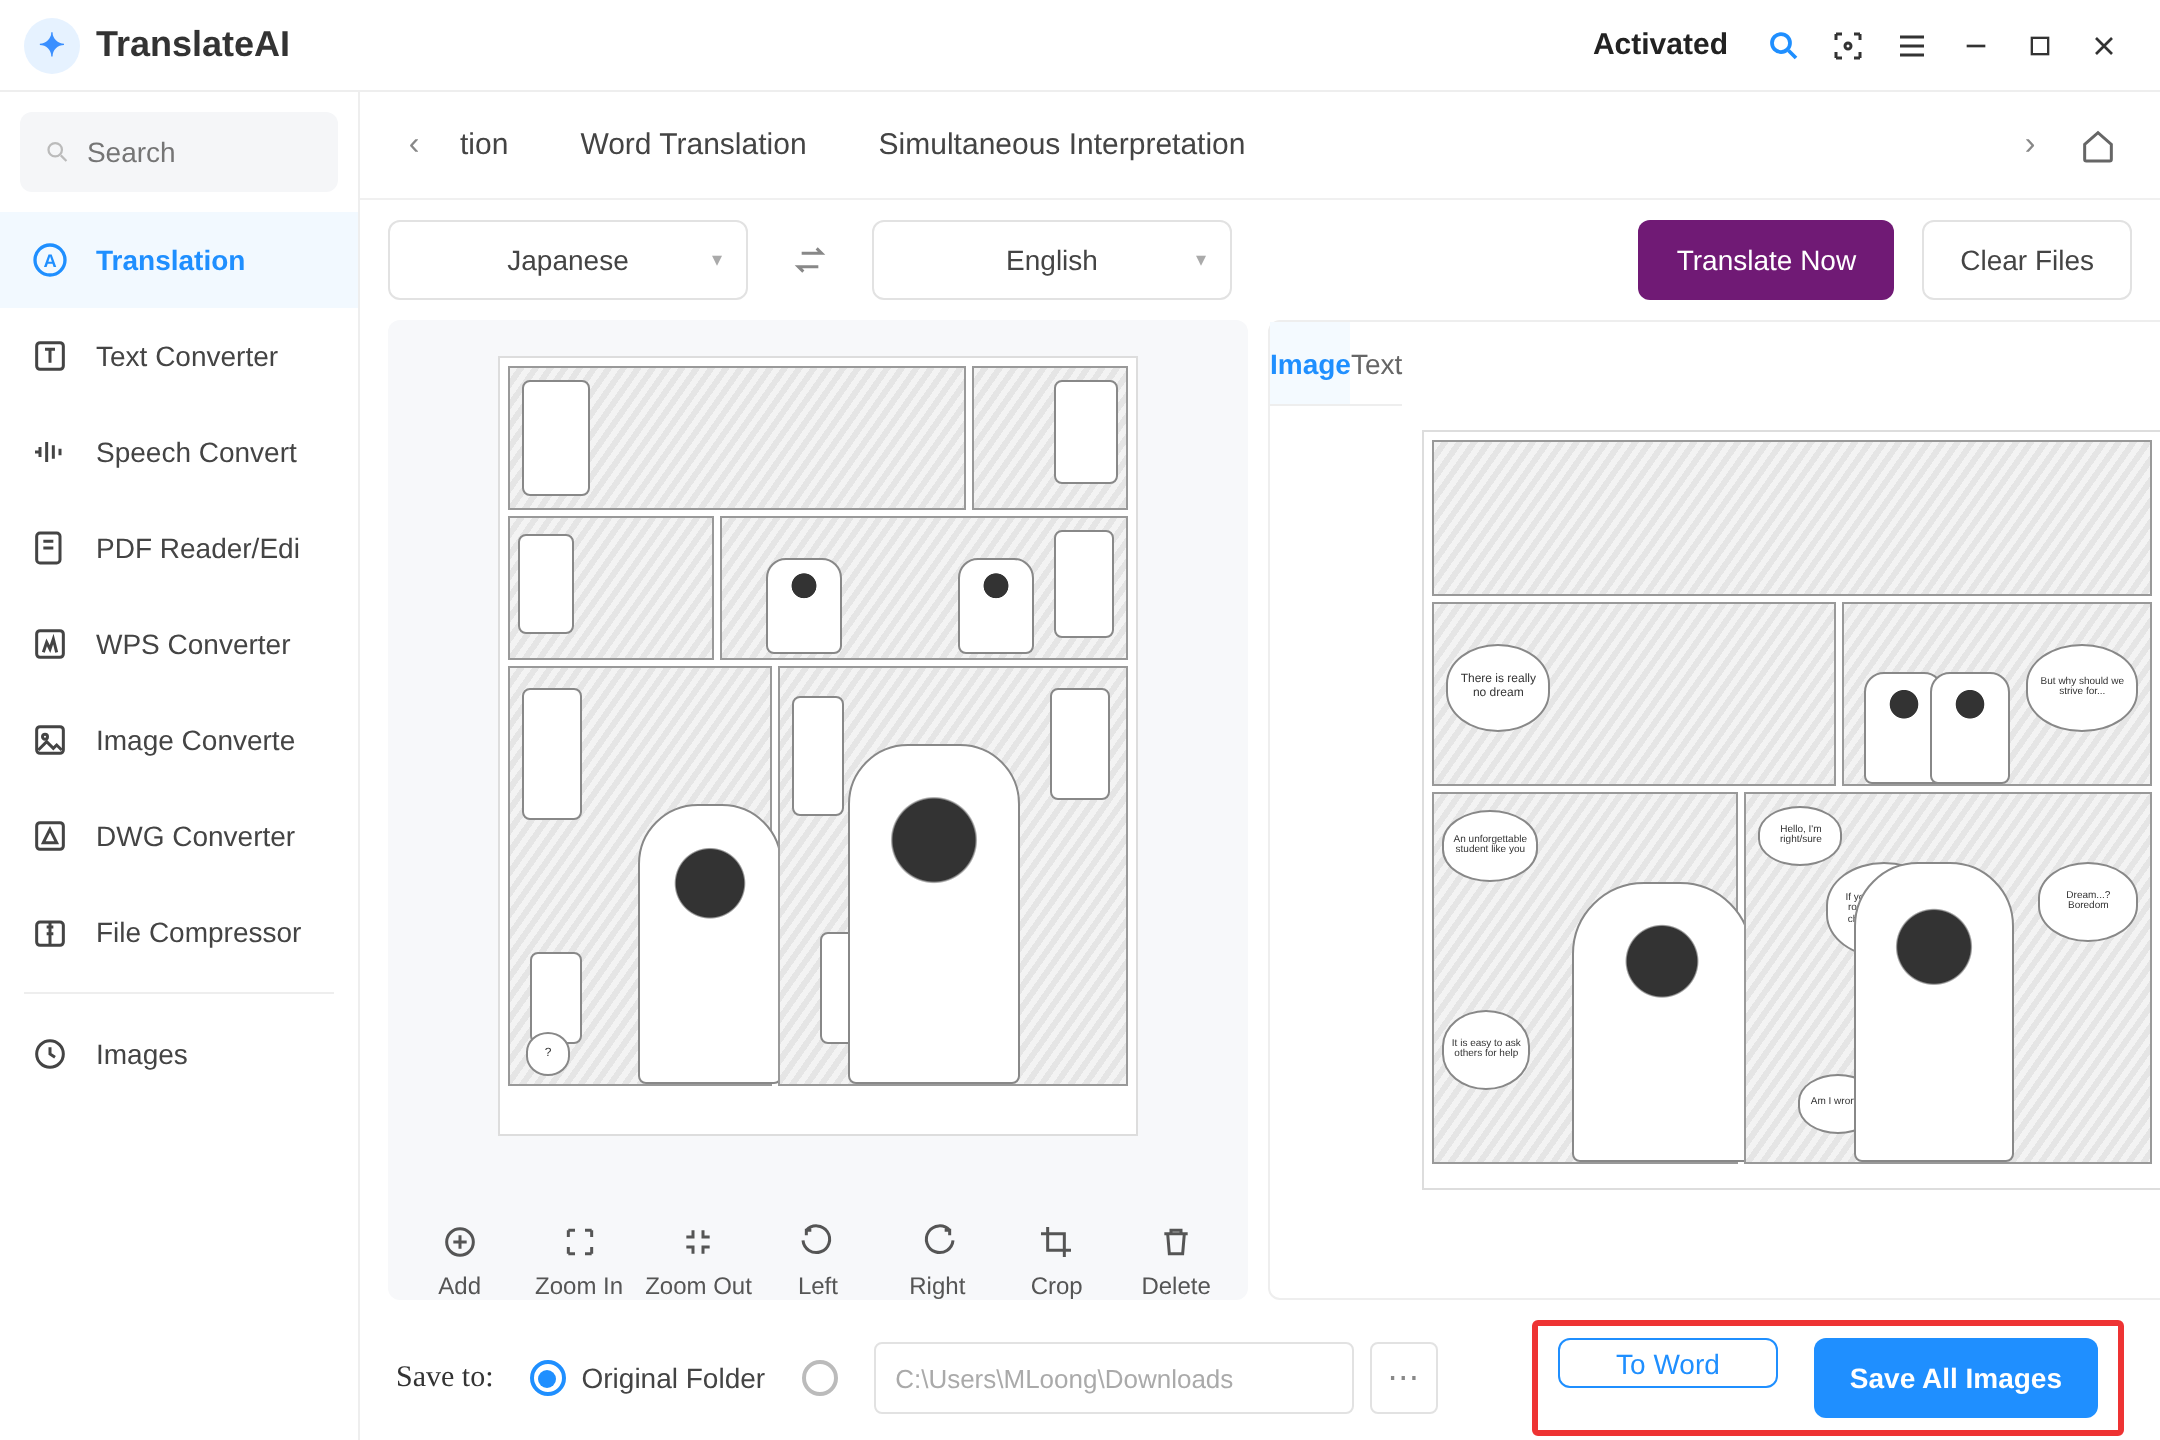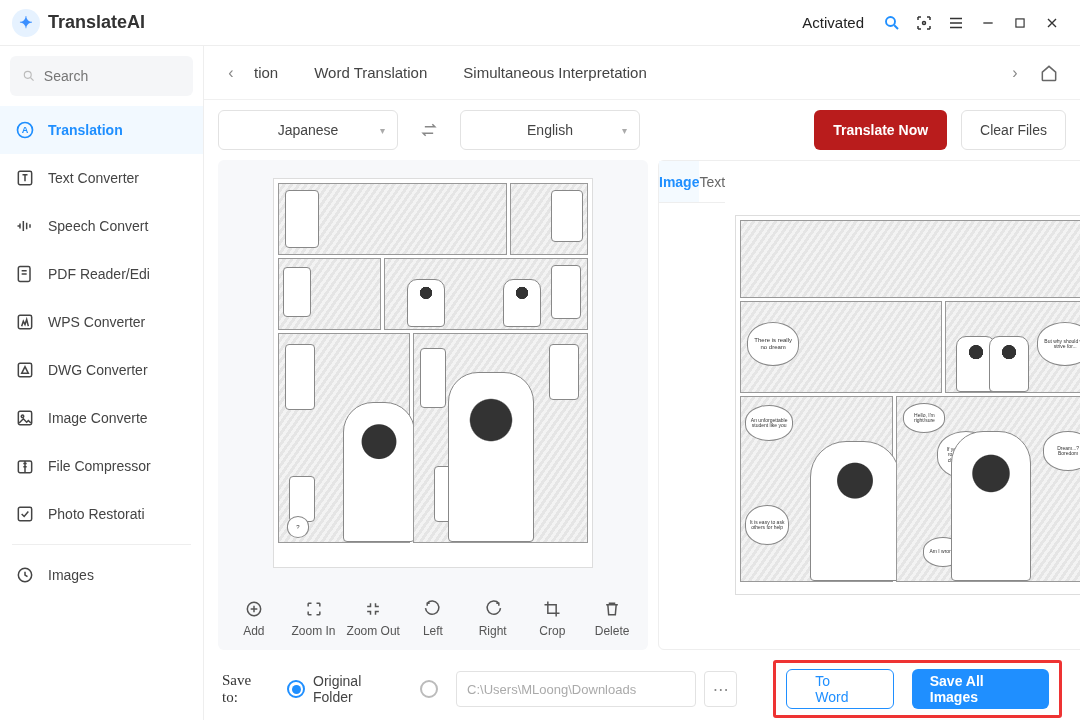--- a/index.html
+++ b/index.html
@@ -3,26 +3,26 @@
 <meta charset="utf-8">
 <style>
 * { margin: 0; padding: 0; box-sizing: border-box; font-family: -apple-system, BlinkMacSystemFont, 'Segoe UI', Arial, sans-serif; }
 body { width: 1080px; height: 720px; background: #fff; overflow: hidden; display: flex; flex-direction: column; }
 
 .titlebar { height: 46px; display: flex; align-items: center; padding: 0 12px; border-bottom: 1px solid #eee; }
 .logo-wrap { display: flex; align-items: center; gap: 8px; }
 .logo-icon { width: 28px; height: 28px; border-radius: 50%; background: #e6f2ff; display: flex; align-items: center; justify-content: center; color: #3a8fff; font-weight: bold; font-size: 16px; }
 .logo-text { font-size: 18px; font-weight: 700; color: #333; }
 .titlebar-spacer { flex: 1; }
-.activated { font-weight: 400; font-size: 15px; color: #222; margin-right: 12px; text-align: center; }
+.activated { font-weight: 700; font-size: 15px; color: #222; margin-right: 12px; text-align: center; }
 .tb-btn { width: 32px; height: 32px; display: flex; align-items: center; justify-content: center; color: #333; cursor: pointer; border-radius: 4px; }
 
 .body-row { flex: 1; display: flex; min-height: 0; }
 
-.sidebar { width: 204px; border-right: 1px solid #eee; display: flex; flex-direction: column; }
+.sidebar { width: 180px; border-right: 1px solid #eee; display: flex; flex-direction: column; }
 .search-box { margin: 10px; height: 40px; background: #f5f6f8; border-radius: 6px; display: flex; align-items: center; padding: 0 12px; color: #aaa; gap: 8px; }
 .search-box input { border: none; background: transparent; outline: none; font-size: 14px; width: 100%; color: #333; }
 .side-list { flex: 1; overflow-y: auto; padding-bottom: 6px; }
 .side-item { height: 48px; display: flex; align-items: center; gap: 12px; padding: 0 14px; color: #444; font-size: 14px; cursor: pointer; white-space: nowrap; overflow: hidden; }
 .side-item.active { color: #1f8fff; font-weight: 600; background: #f2f9ff; }
 .side-item .si-icon { width: 22px; height: 22px; flex: 0 0 22px; display: flex; align-items: center; justify-content: center; color: inherit; }
 .side-sep { height: 1px; background: #eee; margin: 6px 12px; }
 
 .main { flex: 1; display: flex; flex-direction: column; min-width: 0; }
 
@@ -34,49 +34,49 @@
 .tab.active::after { content: ""; position: absolute; left: 14px; right: 14px; bottom: 8px; height: 3px; background: #1f8fff; border-radius: 2px; }
 .tab.trunc { padding-left: 6px; }
 .home-btn { width: 34px; height: 34px; display:flex; align-items:center; justify-content:center; color:#666; cursor:pointer; border:1px solid transparent; border-radius:6px; }
 
 .controls-row { height: 60px; display: flex; align-items: center; padding: 0 14px; gap: 14px; }
 .lang-sel { width: 180px; height: 40px; border: 1px solid #e2e2e2; border-radius: 6px; display: flex; align-items: center; justify-content: center; gap: 10px; font-size: 14px; color: #444; cursor: pointer; position: relative; }
 .lang-sel .chev { position: absolute; right: 12px; color: #aaa; font-size: 10px; }
 .swap-btn { width: 34px; height: 34px; display:flex; align-items:center; justify-content:center; color:#888; cursor:pointer; }
 .ctrl-spacer { flex: 1; }
 .btn { height: 40px; padding: 0 18px; border-radius: 6px; display:flex; align-items:center; justify-content:center; font-size:14px; cursor:pointer; border:1px solid transparent; }
-.btn-primary-dis { background: #b91c1c; color: #fff; font-weight: 700; cursor: default; margin-left: 44px; }
+.btn-primary-dis { background: #701a75; color: #fff; font-weight: 400; cursor: default; margin-left: 44px; }
 .btn-outline { border-color: #e2e2e2; color: #444; background:#fff; }
 
 .workspace { flex: 1; display: flex; padding: 0 14px 8px 14px; gap: 10px; min-height: 0; }
 .panel-left { flex: 0 0 430px; display: flex; flex-direction: column; background: #f7f8fa; border-radius: 6px; min-height: 0; }
 .left-viewer { flex: 1; display:flex; align-items:center; justify-content:center; padding: 6px; min-height:0; }
 .manga-frame { width: 320px; height: 100%; max-height: 390px; background:#fff; border:1px solid #ddd; }
-.left-tools { height: 64px; display:flex; align-items:center; justify-content:space-around; padding: 0 6px; }
+.left-tools { height: 64px; display:flex; align-items:flex-end; justify-content:space-around; padding: 0 6px; }
 .tool { display:flex; flex-direction:column; align-items:center; gap:4px; color:#555; font-size:12px; cursor:pointer; width: 58px; }
 .tool .ti { width:22px; height:22px; display:flex; align-items:center; justify-content:center; }
 
 .panel-right { flex: 1; display: flex; flex-direction: row; border:1px solid #eee; border-radius:6px; min-height:0; }
 .right-tabs { height: 42px; display: flex; border-bottom: 1px solid #eee; }
 .rtab { flex: 1; display:flex; align-items:center; justify-content:center; font-size:14px; color:#666; cursor:pointer; }
 .rtab.active { color:#1f8fff; font-weight:600; background:#f4faff; }
 .right-viewer { flex:1; display:flex; align-items:center; justify-content:center; padding:10px; min-height:0; }
 .manga-trans { width: 370px; height: 100%; max-height: 380px; background:#fff; border:1px solid #ddd; }
 
 .footer { height: 62px; display:flex; align-items:center; padding: 0 18px; gap: 18px; }
 .save-lbl { font-size:15px; color:#333;font-family:Liberation Serif, serif; }
 .radio-wrap { display:flex; align-items:center; gap:8px; font-size:14px; color:#444; cursor:pointer; }
 .radio { width:18px; height:18px; border:2px solid #1f8fff; border-radius:50%; display:flex; align-items:center; justify-content:center; }
 .radio.checked::after { content:""; width:9px; height:9px; background:#1f8fff; border-radius:50%; }
 .radio.unchecked { border-color:#bbb; }
 .path-inp { flex: 0 0 240px; height:36px; border:1px solid #e2e2e2; border-radius:4px; display:flex; align-items:center; padding:0 10px; color:#aaa; font-size:13px; white-space:nowrap; overflow:hidden; }
 .path-more { width:34px; height:36px; border:1px solid #e2e2e2; border-radius:4px; display:flex; align-items:center; justify-content:center; color:#888; cursor:pointer; margin-left:-10px; }
 .footer-spacer { flex:1; }
 .footer-actions { display:flex; gap:18px; padding: 6px 10px; border: 3px solid #e33; border-radius: 3px; }
-.btn-outline-blue { border:1px solid #1f8fff; color:#1f8fff; background:#fff; height:40px; padding:0 28px; border-radius:6px; display:flex; align-items:center; font-size:14px; cursor:pointer; }
+.btn-outline-blue { border:1px solid #1f8fff; color:#1f8fff; background:#fff; height:25px; padding:0 28px; border-radius:6px; display:flex; align-items:center; font-size:14px; cursor:pointer; }
 .btn-blue { background:#1f8fff; color:#fff; height:40px; padding:0 18px; border-radius:6px; display:flex; align-items:center; font-size:14px; cursor:pointer; font-weight:600; }
 
 
 .mg { width:100%; height:100%; display:flex; flex-direction:column; gap:3px; padding:4px; }
 .mg-row { display:flex; gap:3px; }
 .mg-cell { background: repeating-linear-gradient(125deg,#f3f3f3 0 3px,#e5e5e5 3px 6px); position:relative; border:1px solid #999; }
 .mg-cell.r1a{flex:3;height:72px;} .mg-cell.r1b{flex:1;height:72px;}
 .mg-cell.r2a{flex:1;height:72px;} .mg-cell.r2b{flex:2;height:72px;}
 .mg-cell.r3a{flex:1.2;height:210px;} .mg-cell.r3b{flex:1.6;height:210px;}
 .bubble { position:absolute; background:#fff; border:1px solid #888; border-radius:50%/45%; font-size:6px; display:flex; align-items:center; justify-content:center; text-align:center; padding:3px; line-height:1.1; color:#333; }
@@ -180,52 +180,43 @@
               <rect x="4" y="4" width="16" height="16" rx="2"></rect>
               <path d="M8 17l2-6 2 4 2-6 2 8"></path>
             </svg>
           </span>
           <span>WPS Converter</span>
         </div>
       <div class="side-item">
           <span class="si-icon">
             <svg width="20" height="20" viewBox="0 0 24 24" fill="none" stroke="currentColor" stroke-width="1.8">
               <rect x="4" y="4" width="16" height="16" rx="2"></rect>
-              <path d="M8 16l4-8 4 8z"></path>
-            </svg>
-          </span>
-          <span>DWG Converter</span>
-        </div>
-      <div class="side-item">
-          <span class="si-icon">
-            <svg width="20" height="20" viewBox="0 0 24 24" fill="none" stroke="currentColor" stroke-width="1.8">
-              <rect x="4" y="4" width="16" height="16" rx="2"></rect>
               <circle cx="9" cy="10" r="1.5"></circle>
               <path d="M5 18l5-5 4 4 2-2 3 3"></path>
             </svg>
           </span>
           <span>Image Converte</span>
         </div>
       <div class="side-item">
           <span class="si-icon">
             <svg width="20" height="20" viewBox="0 0 24 24" fill="none" stroke="currentColor" stroke-width="1.8">
+              <rect x="4" y="4" width="16" height="16" rx="2"></rect>
+              <path d="M8 16l4-8 4 8z"></path>
+            </svg>
+          </span>
+          <span>DWG Converter</span>
+        </div>
+      <div class="side-item">
+          <span class="si-icon">
+            <svg width="20" height="20" viewBox="0 0 24 24" fill="none" stroke="currentColor" stroke-width="1.8">
               <rect x="4" y="6" width="16" height="14" rx="2"></rect>
               <path d="M12 6v14M10 9h4M10 13h4"></path>
             </svg>
           </span>
           <span>File Compressor</span>
-        </div>
-      <div class="side-item">
-          <span class="si-icon">
-            <svg width="20" height="20" viewBox="0 0 24 24" fill="none" stroke="currentColor" stroke-width="1.8">
-              <rect x="4" y="4" width="16" height="16" rx="2"></rect>
-              <path d="M8 12l3 3 5-6"></path>
-            </svg>
-          </span>
-          <span>Photo Restorati</span>
         </div>
       <div class="side-sep"></div>
       <div class="side-item">
           <span class="si-icon">
             <svg width="20" height="20" viewBox="0 0 24 24" fill="none" stroke="currentColor" stroke-width="1.8">
               <circle cx="12" cy="12" r="8"></circle>
               <path d="M12 8v4l3 2"></path>
             </svg>
           </span>
           <span>Images</span>

